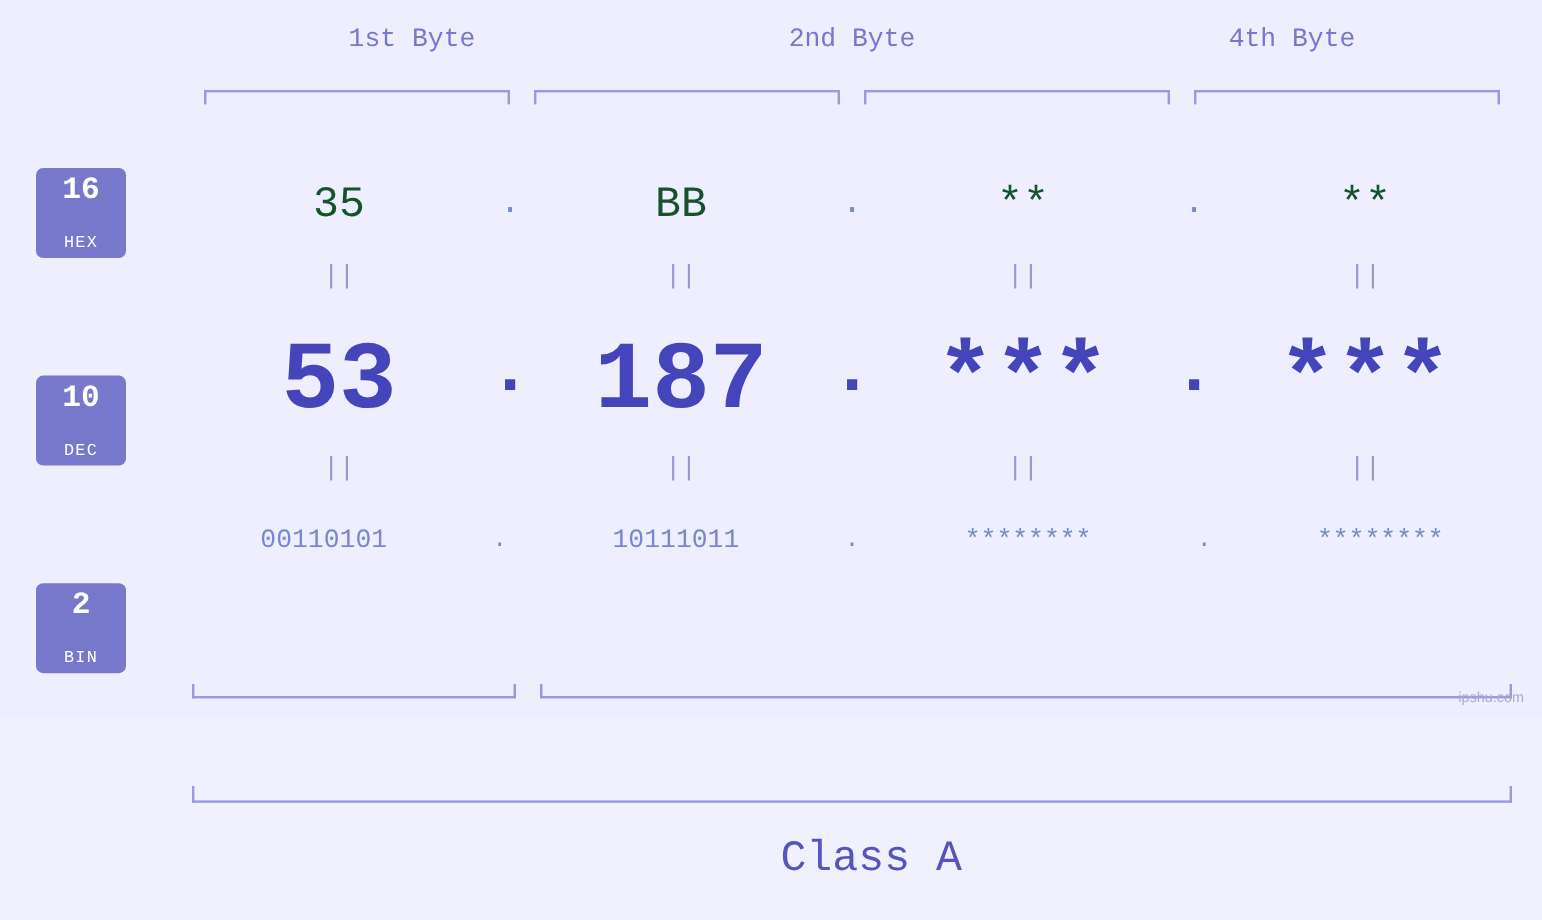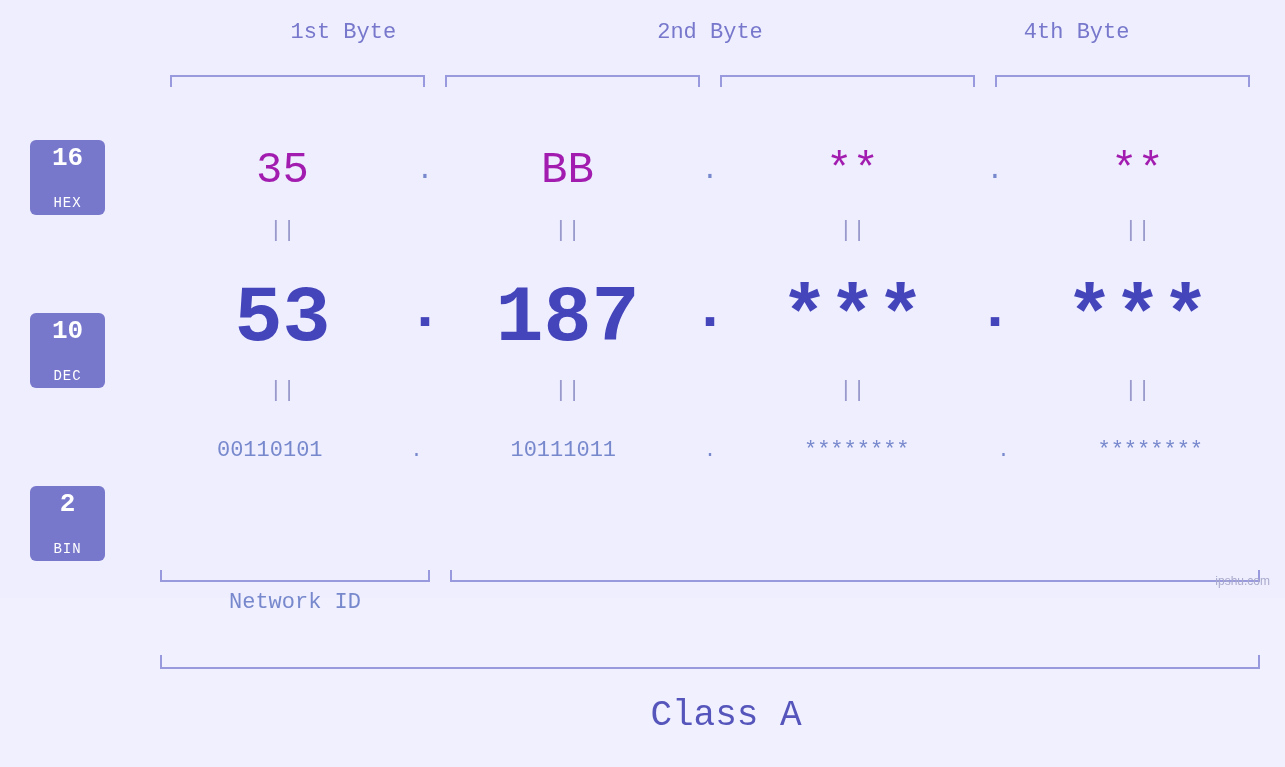--- a/index.html
+++ b/index.html
@@ -133,22 +133,22 @@
 
     .dot-cell {
       width: 40px;
       flex: none;
       text-align: center;
       color: #7777cc;
     }
 
     
     .hex-val {
-      font-size: 44px;
-      color: #a21caf;
+      font-size: 36px;
+      color: #14532d;
     }
 
     .hex-dot {
       font-size: 28px;
       color: #7788cc;
     }
 
     
     .dec-val {
       font-size: 80px;
@@ -362,21 +362,20 @@
 
   </div>
 
   <div class="bottom-brackets">
     <div class="bot-bracket-networkid"></div>
     <div class="bot-bracket-gap"></div>
     <div class="bot-bracket-hostid"></div>
   </div>
 
   <div class="id-labels">
-    <div class="network-id-label">Network ID</div>
     <div class="gap-id"></div>
   </div>
 
   <div class="class-bracket"></div>
 
   <div class="class-label">Class A</div>
 
   <div class="watermark">ipshu.com</div>
 
 </div>

